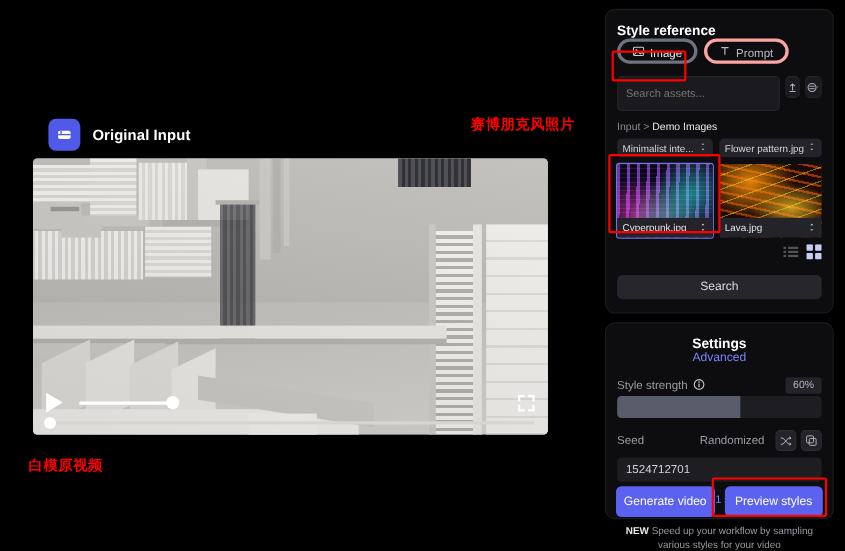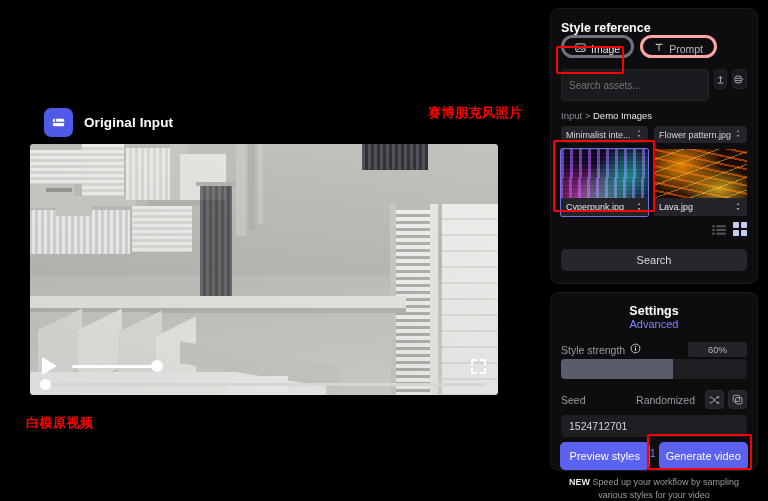--- a/index.html
+++ b/index.html
@@ -146,21 +146,21 @@
     color:#d7d8de; font-size:11px; border:none; cursor:pointer;
     font-family:"Liberation Sans", sans-serif;
   }
 
   .settings-card { margin-top: 8px; padding: 11px 10px 11px; }
   .settings-head { display:flex; align-items:center; justify-content:space-between; margin-bottom: 12px; flex-direction: column; }
   .advanced { color:#7b85ff; font-size:11px; cursor:pointer; }
 
   .row { display:flex; align-items:center; justify-content:space-between; margin-bottom:2px; }
   .lbl { color:#9a9ba3; font-size:10.5px; display:flex; align-items:center; gap:5px; }
-  .pct { background:#232329; color:#b0b1b9; font-size:9.5px; padding:2px 20px; border-radius:3px; }
+  .pct { background:#232329; color:#b0b1b9; font-size:9.5px; padding:2px 7px; border-radius:3px; }
 
   .slider { position:relative; height: 20px; border-radius:4px; background:#1d1d22; overflow:hidden; margin-bottom:11px; cursor:pointer; }
   .slider-fill { position:absolute; left:0; top:0; bottom:0; background:#595d6b; }
 
   .seed-row { display:flex; align-items:center; margin-bottom:6px; }
   .seed-lbl { color:#9a9ba3; font-size:10.5px; }
   .seed-rand { margin-left:auto; color:#9a9ba3; font-size:10.5px; margin-right:6px; }
   .mini-btn { width:19px; height:19px; border-radius:4px; background:#232329; border:1px solid #2c2c33;
     display:flex; align-items:center; justify-content:center; cursor:pointer; color:#b6b7bf; margin-left:4px; }
   .seed-val { height:22px; border-radius:4px; background:#1d1d22; color:#d2d3da; font-size:10.5px;
@@ -428,22 +428,22 @@
           </svg>
         </div>
       </div>
 
       <div class="seed-val">1524712701</div>
 
       <div class="learn">Learn how Gen-1 settings work  →</div>
     </div>
 
     <div class="actions">
+      <button class="act-btn">Generate video</button>
       <button class="act-btn">Preview styles</button>
-      <button class="act-btn">Generate video</button>
     </div>
 
     <div class="footnote">
       <b>NEW</b><span> Speed up your workflow by sampling various styles for your video</span>
     </div>
   </div>
 
   <div class="redbox" style="left:556px; top:46px;  width:68px;  height:28px;"></div>
   <div class="redbox" style="left:553px; top:140px; width:102px; height:72px;"></div>
   <div class="redbox" style="left:647px; top:434px; width:105px; height:36px;"></div>

